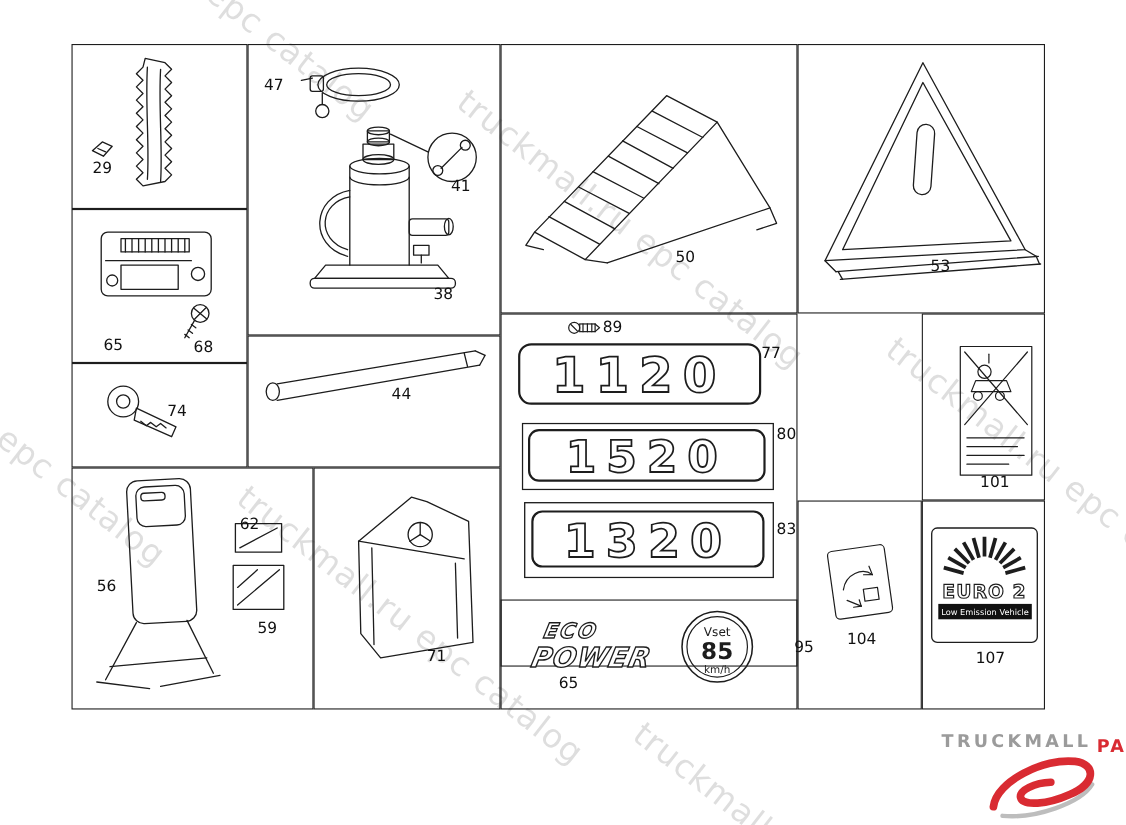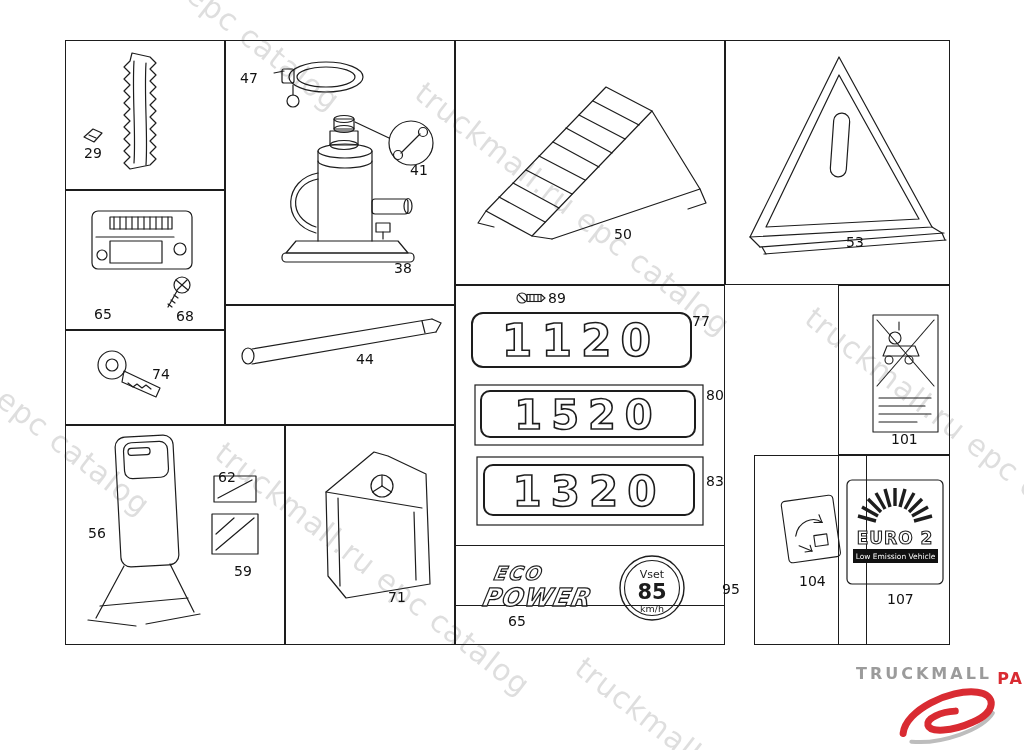--- a/index.html
+++ b/index.html
@@ -309,21 +309,21 @@
         <line x1="95" y1="34" x2="38" y2="100"></line>
         <line x1="40" y1="112" x2="92" y2="112"></line>
         <line x1="40" y1="120" x2="86" y2="120"></line>
         <line x1="40" y1="128" x2="92" y2="128"></line>
         <line x1="40" y1="136" x2="78" y2="136"></line>
       </g>
     </svg>
     <span class="callout" style="left:52px; top:146px;">101</span>
   </div>
 
-  <div class="cell" style="left:725px; top:455px; width:113px; height:190px;margin-left:29px;">
+  <div class="cell" style="left:725px; top:455px; width:113px; height:190px;">
     <svg class="art" style="left:0;top:0;" width="111" height="188" viewBox="0 0 111 188">
       <g fill="none" stroke="#1d1d1d" stroke-width="1.1" stroke-linejoin="round" stroke-linecap="round" transform="rotate(-8 56 74)">
         <rect x="30" y="42" width="52" height="62" rx="4"></rect>
         <path d="M40,78 C44,64 60,60 68,68"></path>
         <path d="M68,68 l-8,-1"></path>
         <path d="M68,68 l-2,-8"></path>
         <rect x="58" y="80" width="13" height="11"></rect>
         <path d="M42,88 l12,7"></path>
         <path d="M54,95 l-7,0"></path>
         <path d="M54,95 l-1,-6"></path>

